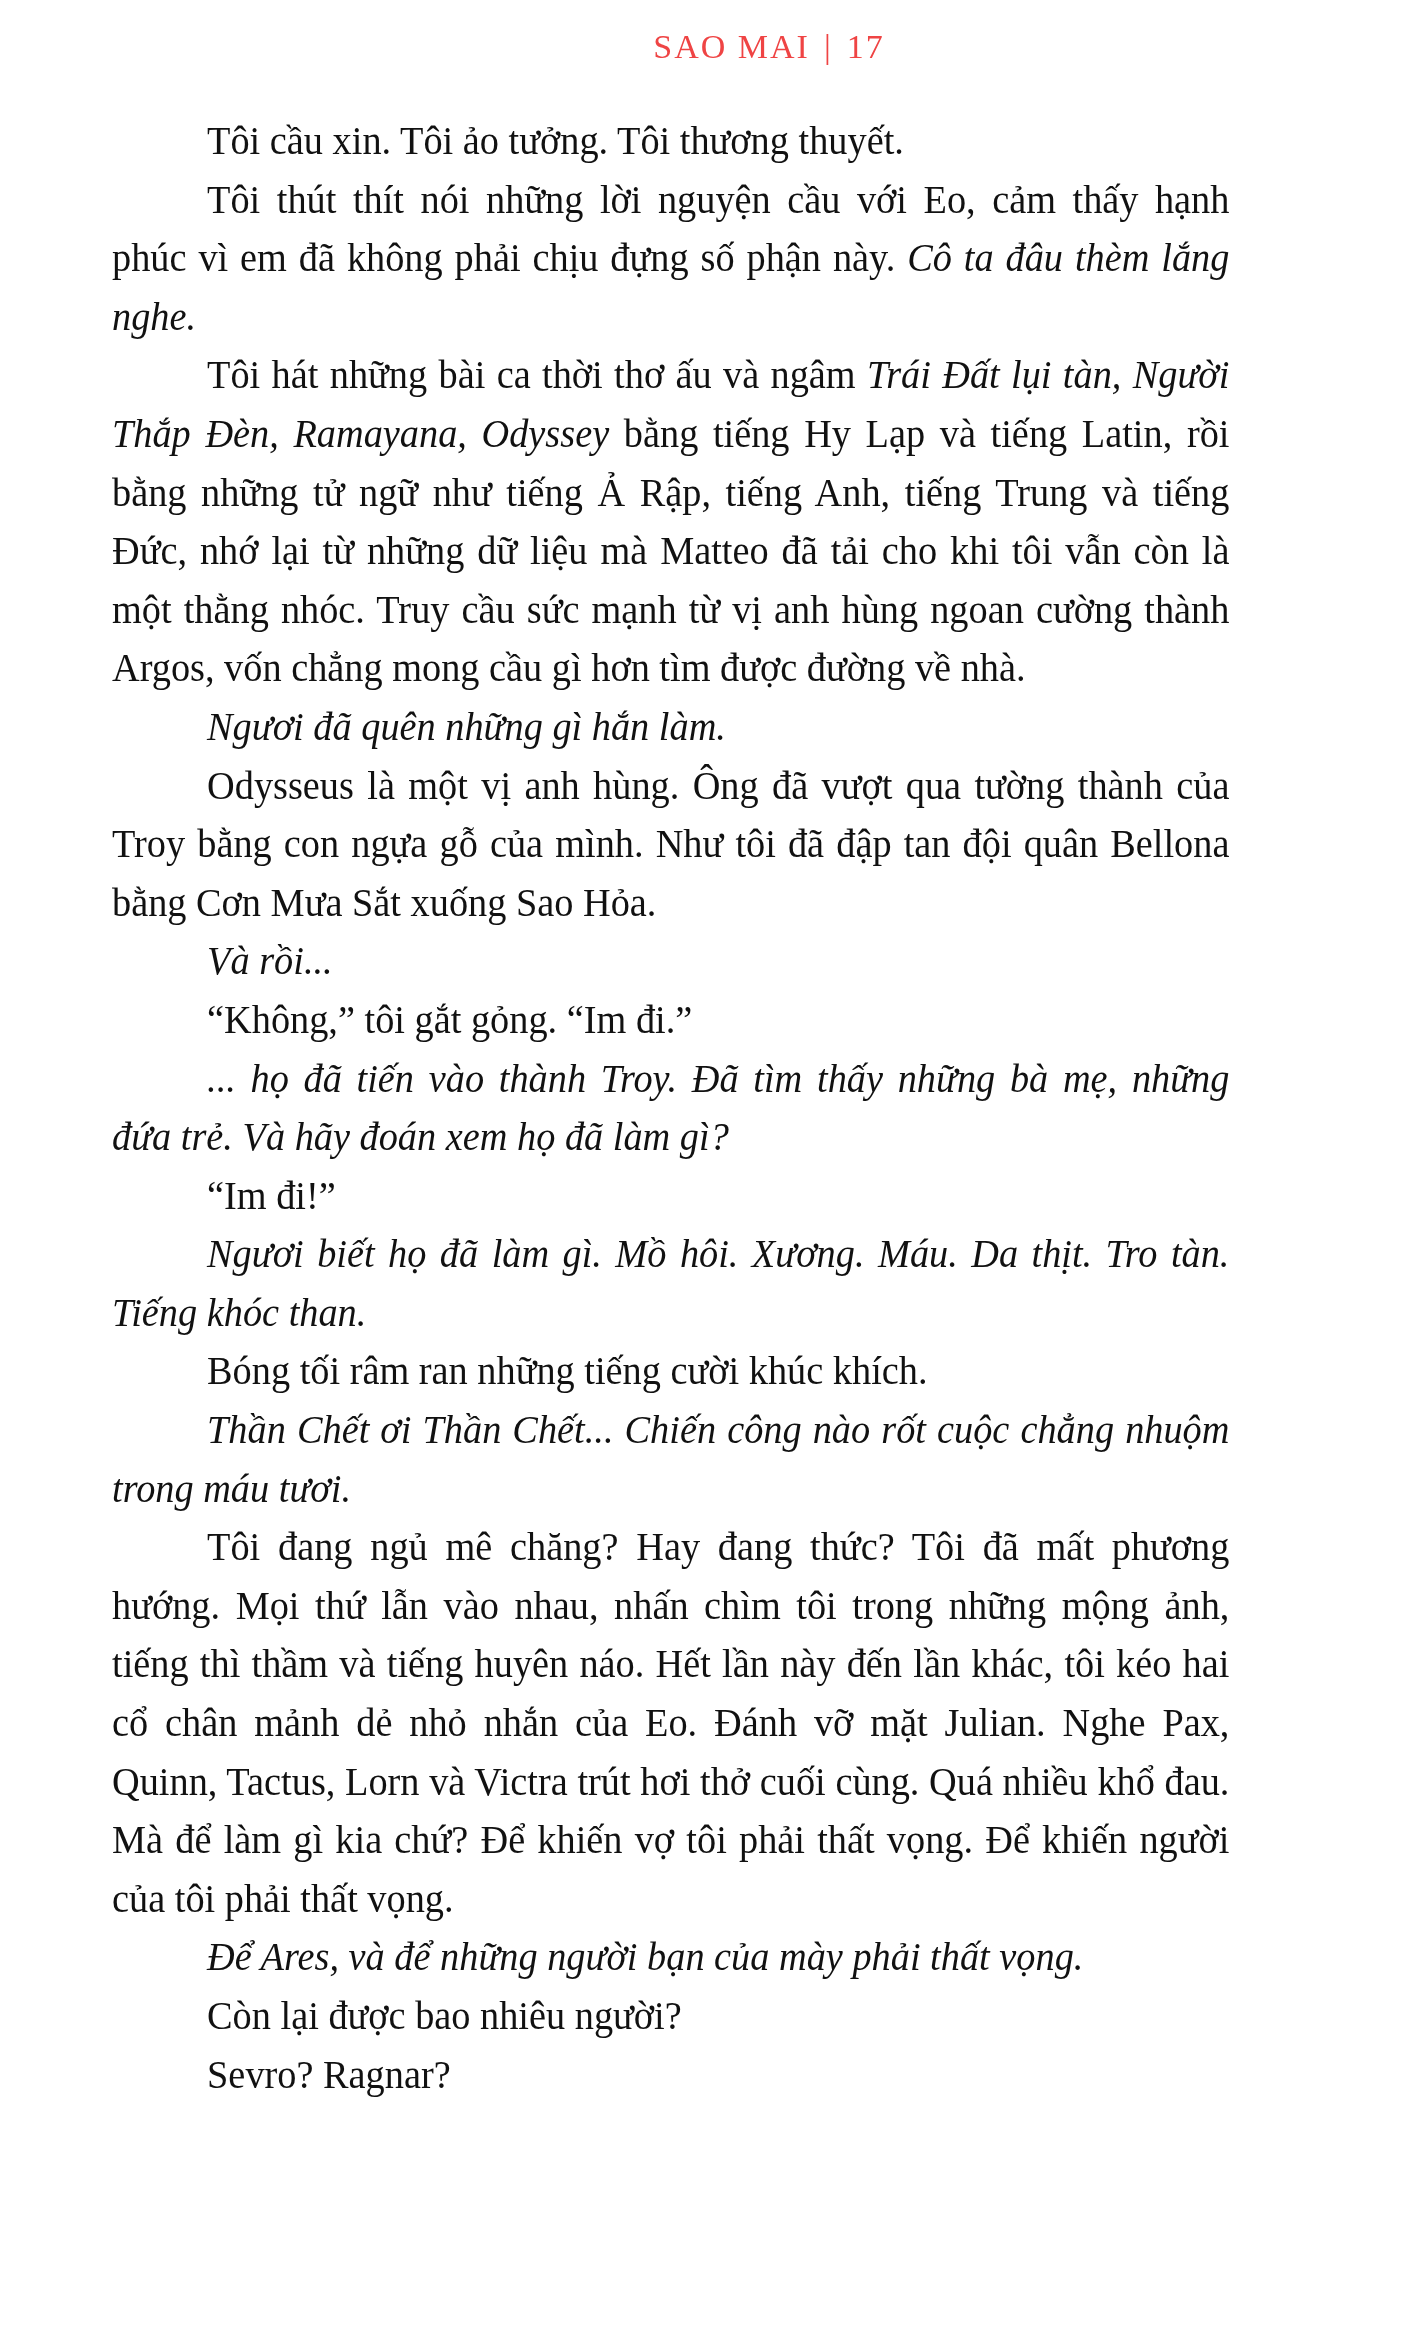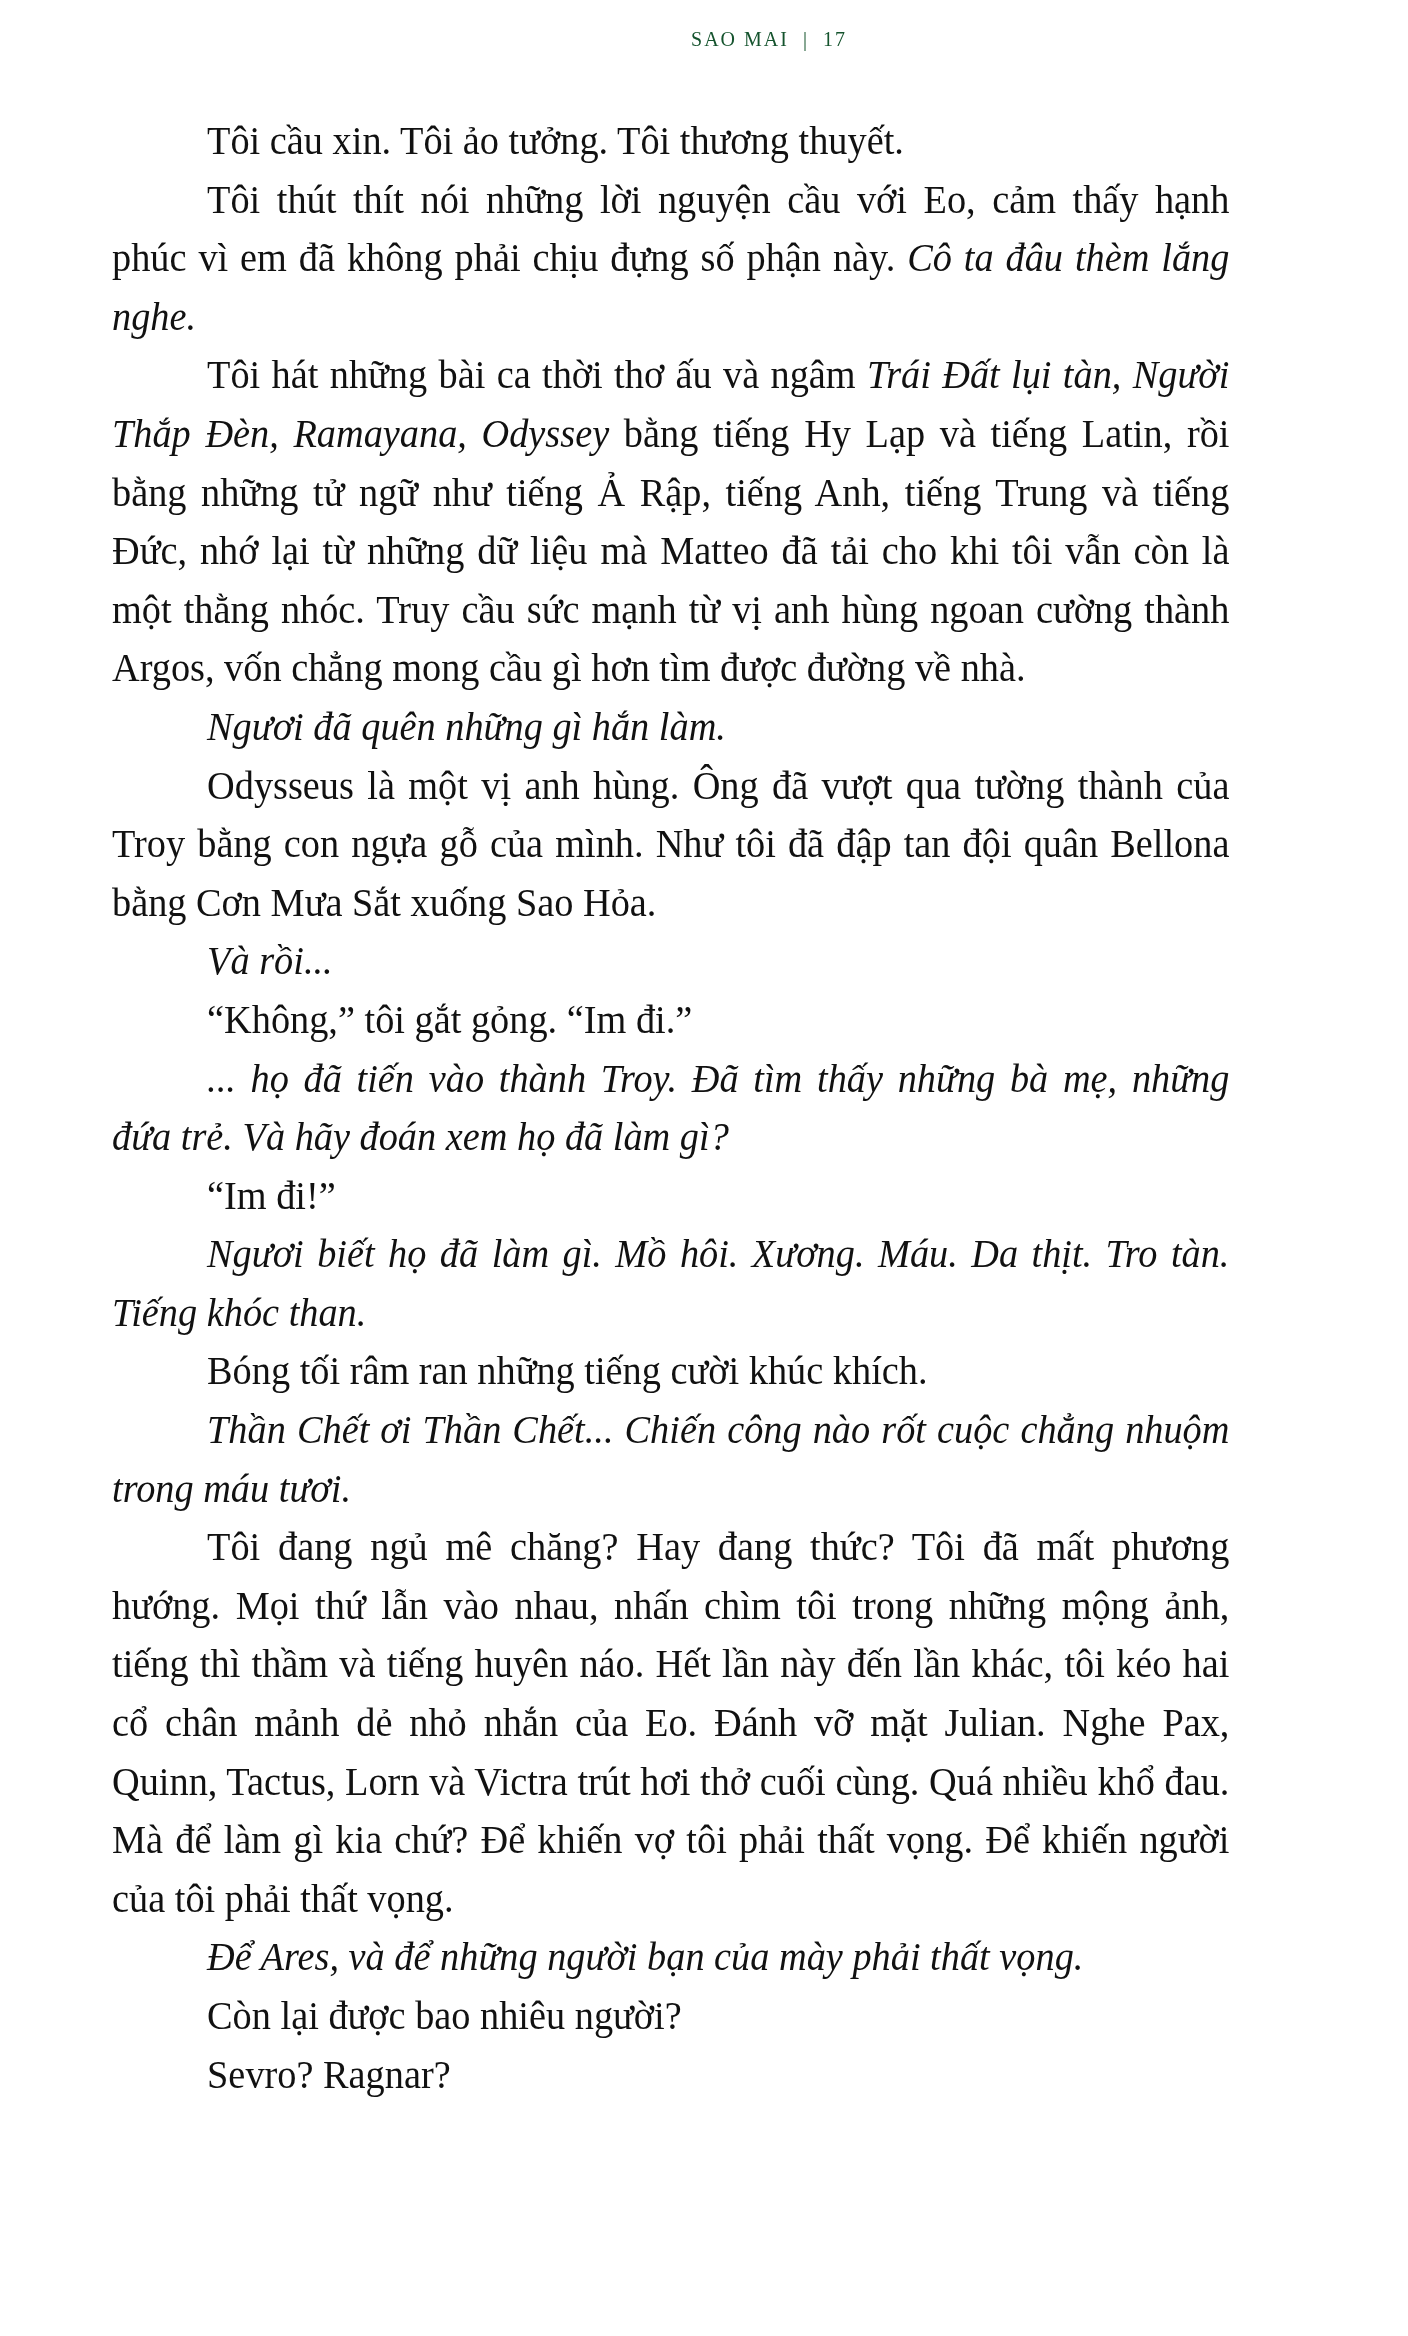--- a/index.html
+++ b/index.html
@@ -21,23 +21,23 @@
       top: 0;
       width: 1408px;
       height: 2336px;
     }
     .running-head {
       position: absolute;
       top: 28px;
       left: 0;
       width: 100%;
       text-align: center;
-      font-size: 20px;
+      font-size: 34px;
       letter-spacing: 2px;
-      color: #14532d;
+      color: #ef4444;
       padding-left: 130px;
       box-sizing: border-box;
     }
     .running-head .sep {
       display: inline-block;
       margin: 0 14px;
     }
     .body-text {
       position: absolute;
       top: 112px;

